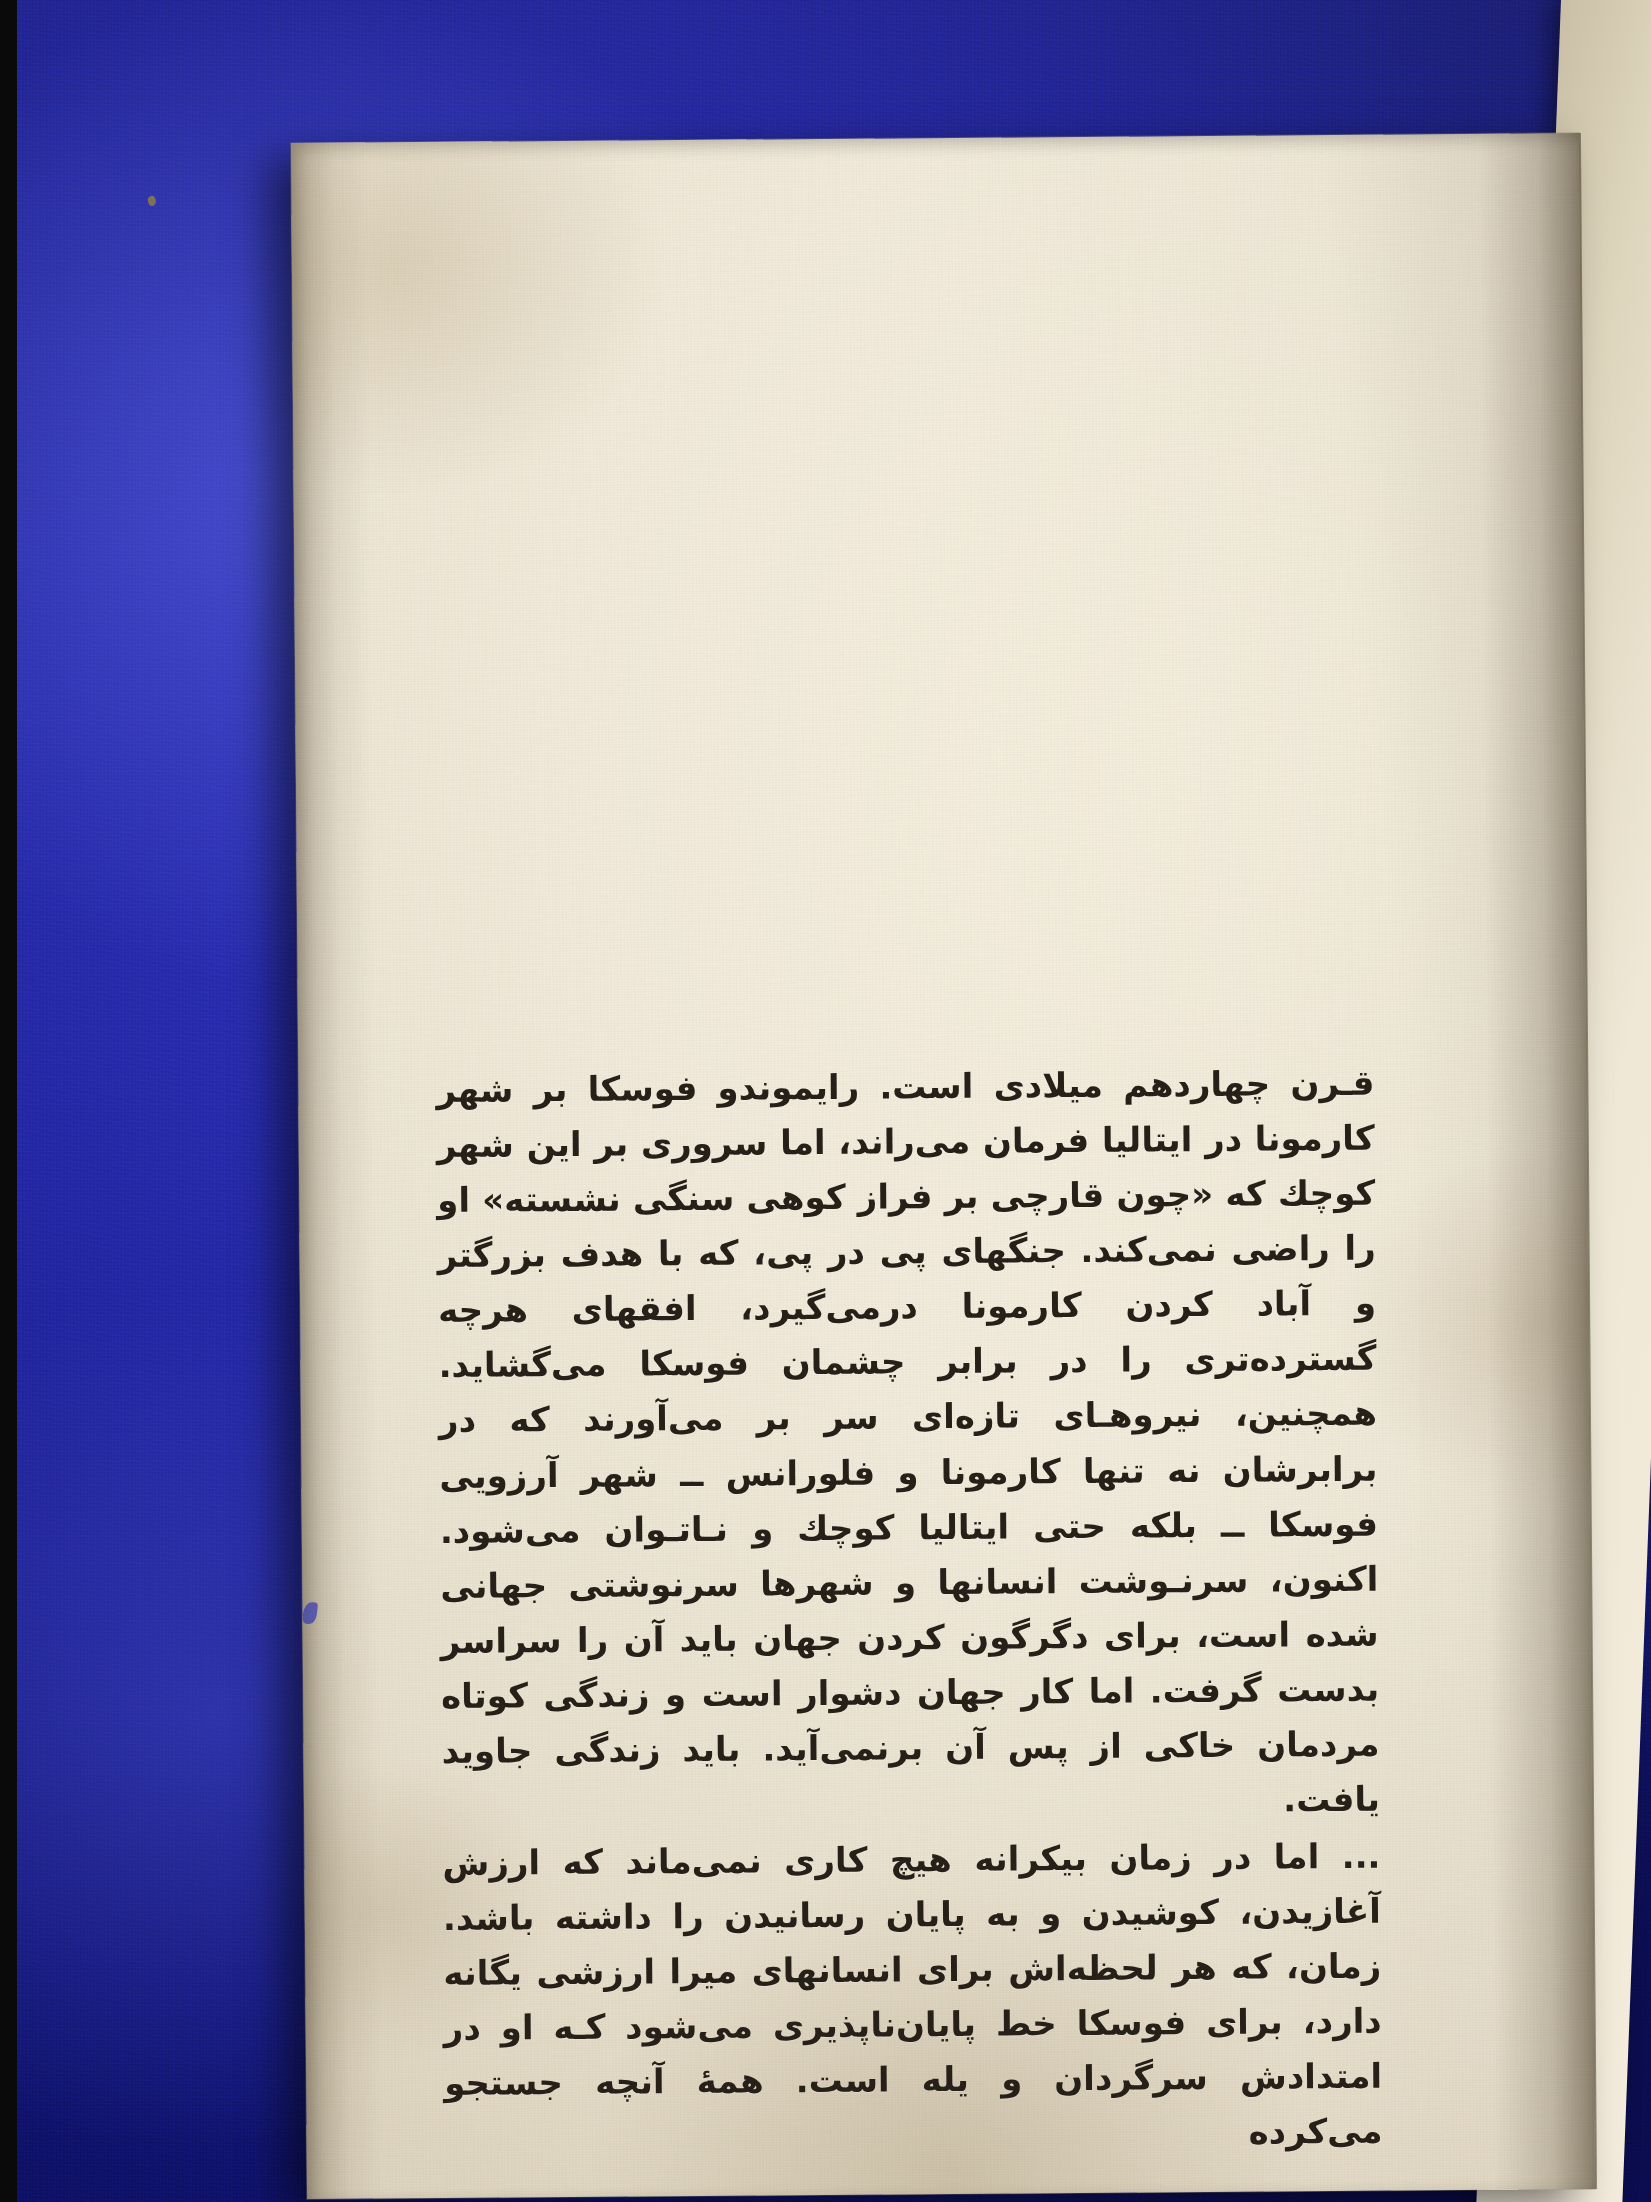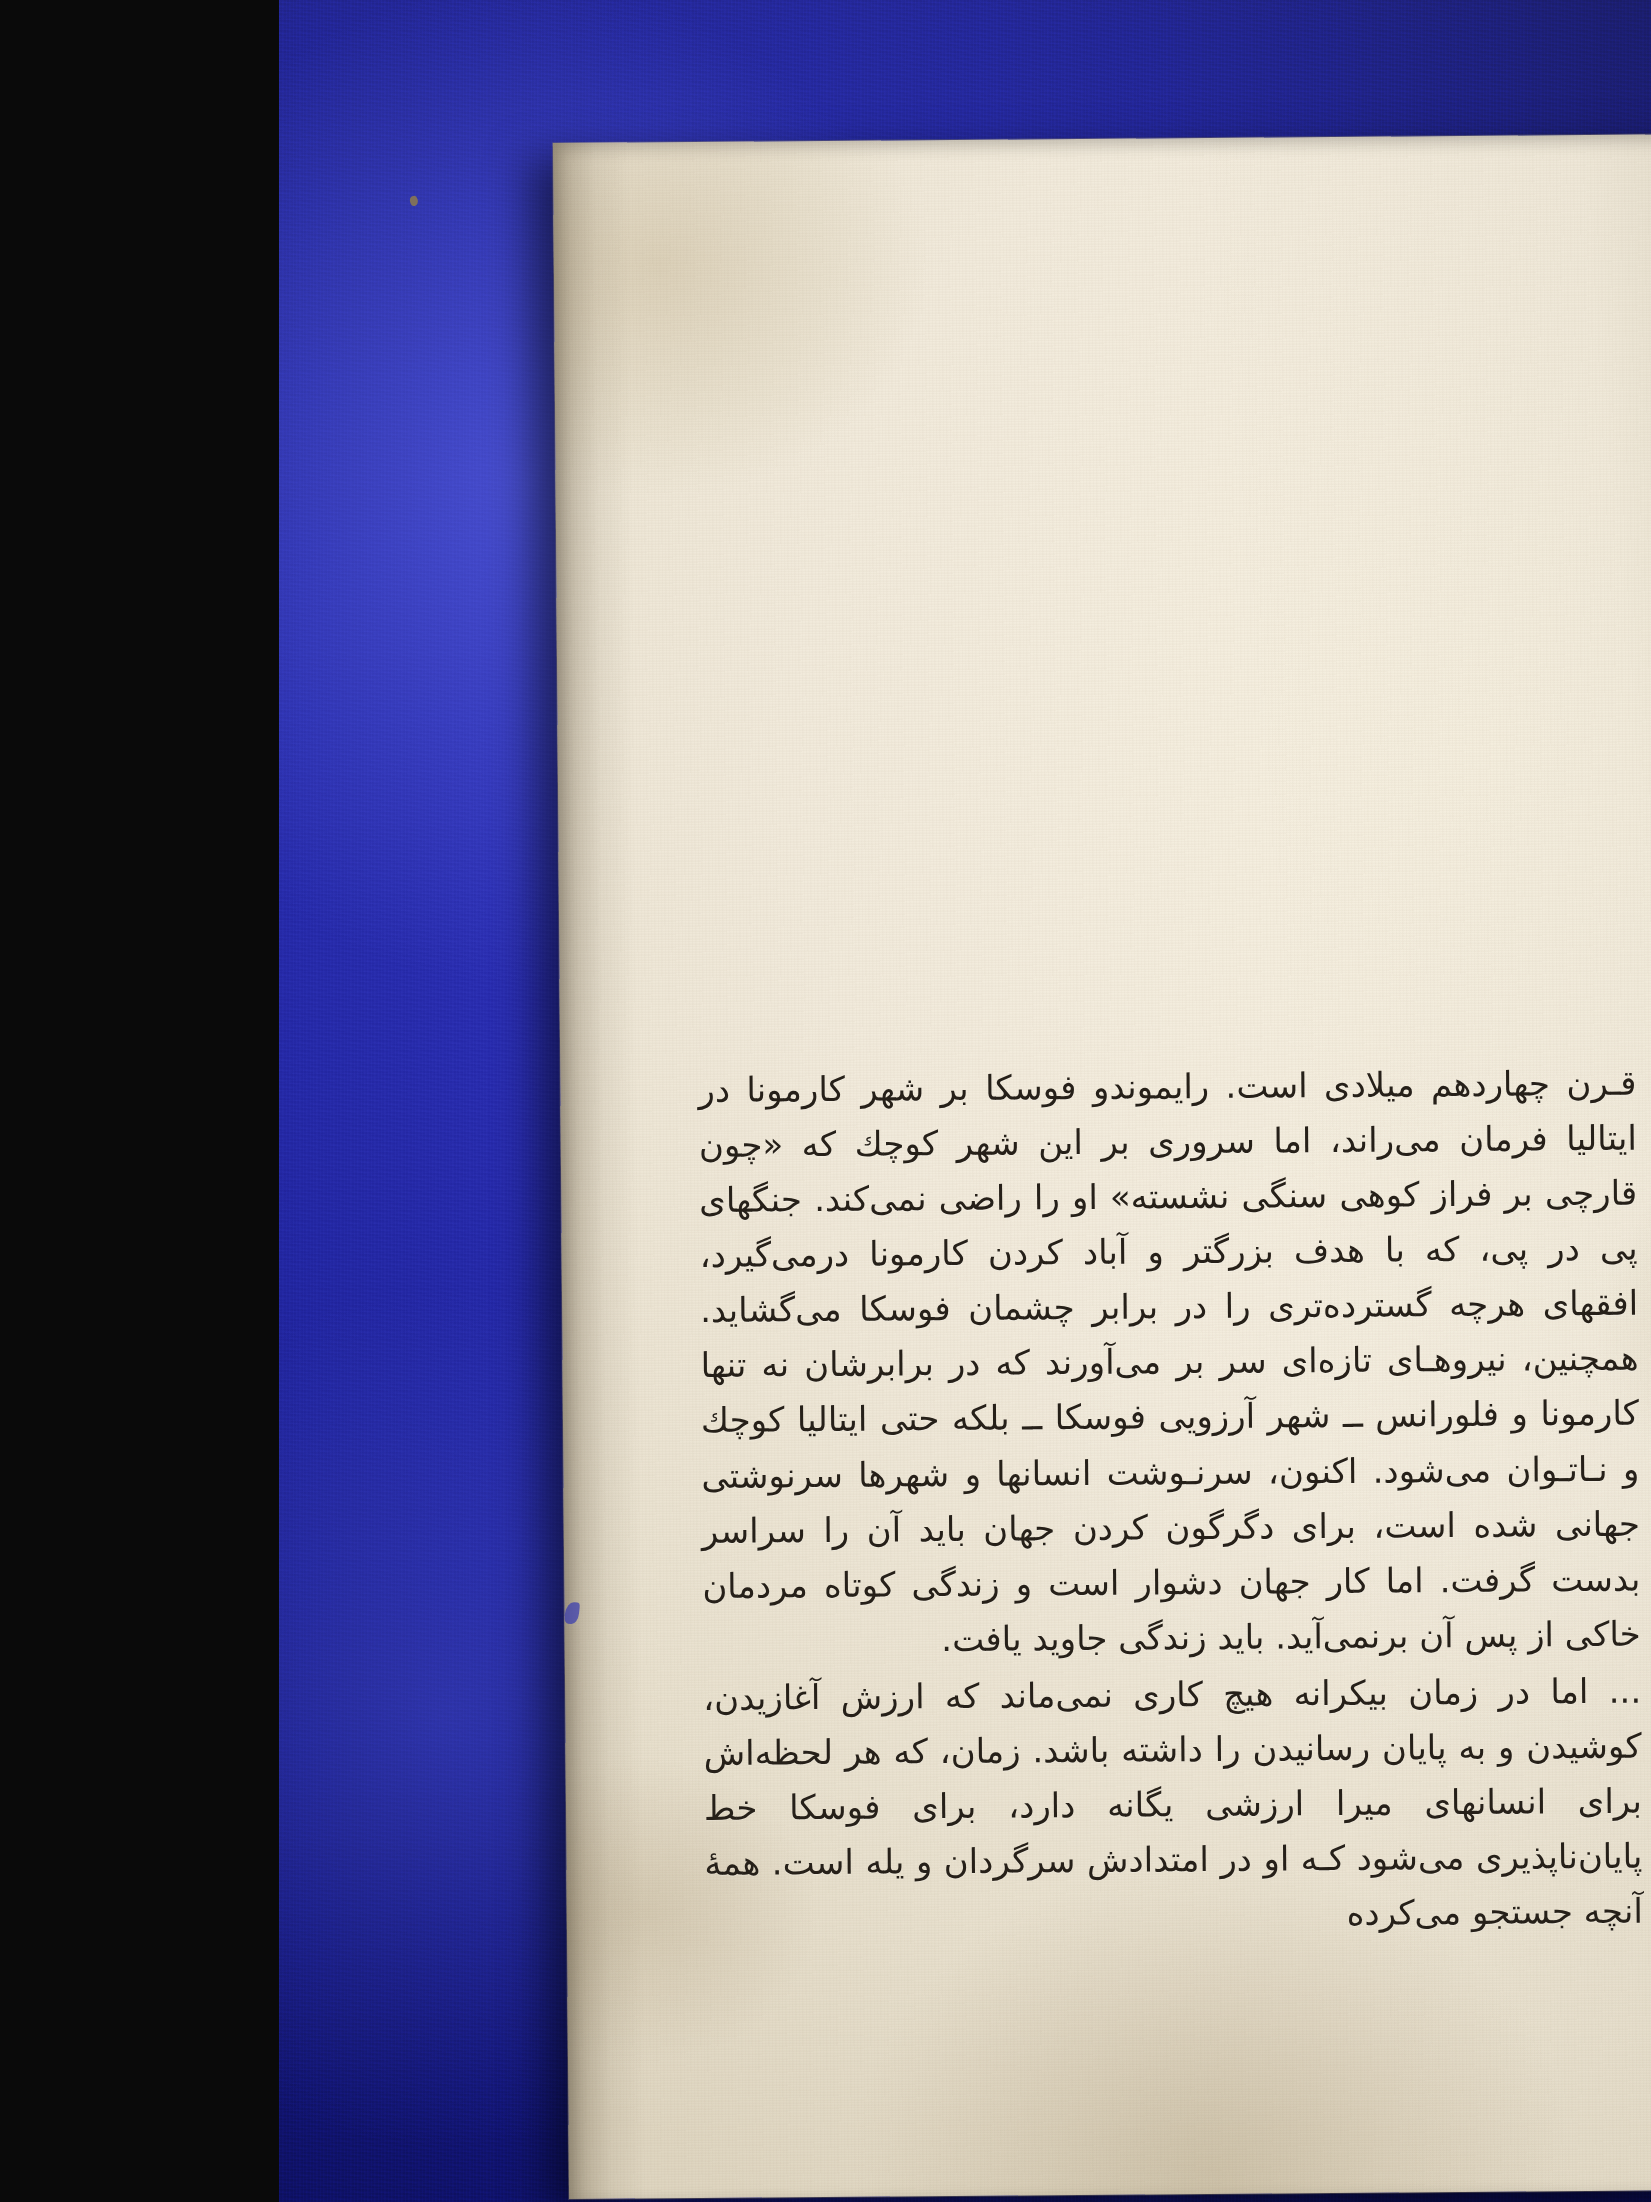--- a/index.html
+++ b/index.html
@@ -3,26 +3,27 @@
 <meta charset="utf-8">
 <title>Scanned Persian Book Page</title>
 <style>
   html, body {
     margin: 0;
     padding: 0;
     background: #0a0a0a;
   }
   #scene {
     position: relative;
-    width: 1372px;
+    width: 1634px;
     height: 2203px;
     overflow: hidden;
     background:
       radial-gradient(ellipse 90% 70% at 30% 45%, #2b2fc8 0%, #2126b4 38%, #161a93 70%, #0d1068 100%);
     font-family: "DejaVu Sans", sans-serif;
+    font-weight: bold;
   }
 
   
   #fabric {
     position: absolute;
     inset: 0;
     background-image:
       repeating-linear-gradient(90deg, rgba(255,255,255,0.055) 0px, rgba(255,255,255,0.055) 0.9px, rgba(0,0,0,0.05) 1.7px, rgba(0,0,0,0.05) 3.4px),
       repeating-linear-gradient(0deg, rgba(255,255,255,0.045) 0px, rgba(255,255,255,0.045) 0.9px, rgba(0,0,0,0.055) 1.7px, rgba(0,0,0,0.055) 3.4px),
       repeating-linear-gradient(12deg, rgba(255,255,255,0.03) 0px, rgba(255,255,255,0.03) 1.7px, rgba(0,0,0,0.03) 2.6px, rgba(0,0,0,0.03) 5.2px);

